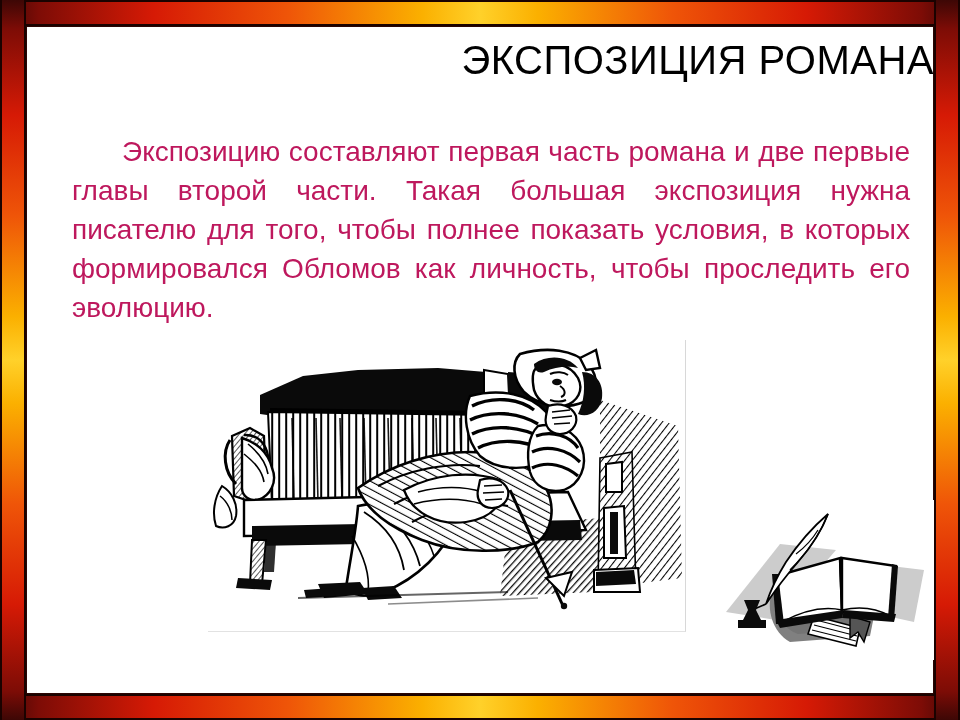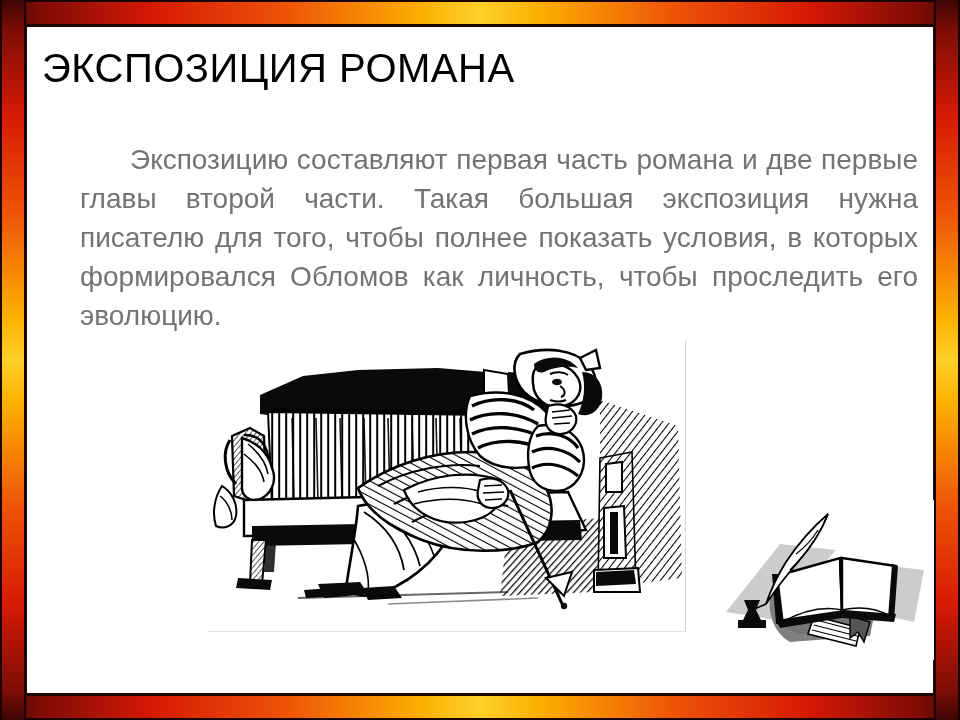--- a/index.html
+++ b/index.html
@@ -86,39 +86,39 @@
     top: 30px;
     width: 900px;
     height: 660px;
   }
 
   .slide-title {
     position: absolute;
     left: 0;
     top: 4px;
     width: 900px;
-    text-align: left;
+    text-align: right;
     font-size: 40px;
     font-weight: normal;
     letter-spacing: 0.5px;
     color: #000000;
-    margin: 12px;
+    margin: 4px;
     line-height: 1.1;
     font-family: "Liberation Sans", sans-serif;
   }
 
   .body-text {
     position: absolute;
     left: 38px;
     top: 98px;
     width: 838px;
-    margin: 12px;
+    margin: 4px;
     font-size: 28px;
     line-height: 39px;
-    color: #737373;
+    color: #be185d;
     text-align: justify;
     text-indent: 50px;
     font-family: "Liberation Sans", sans-serif;
     hyphens: none;
   }
 
   
   .illustration {
     position: absolute;
     left: 208px;

